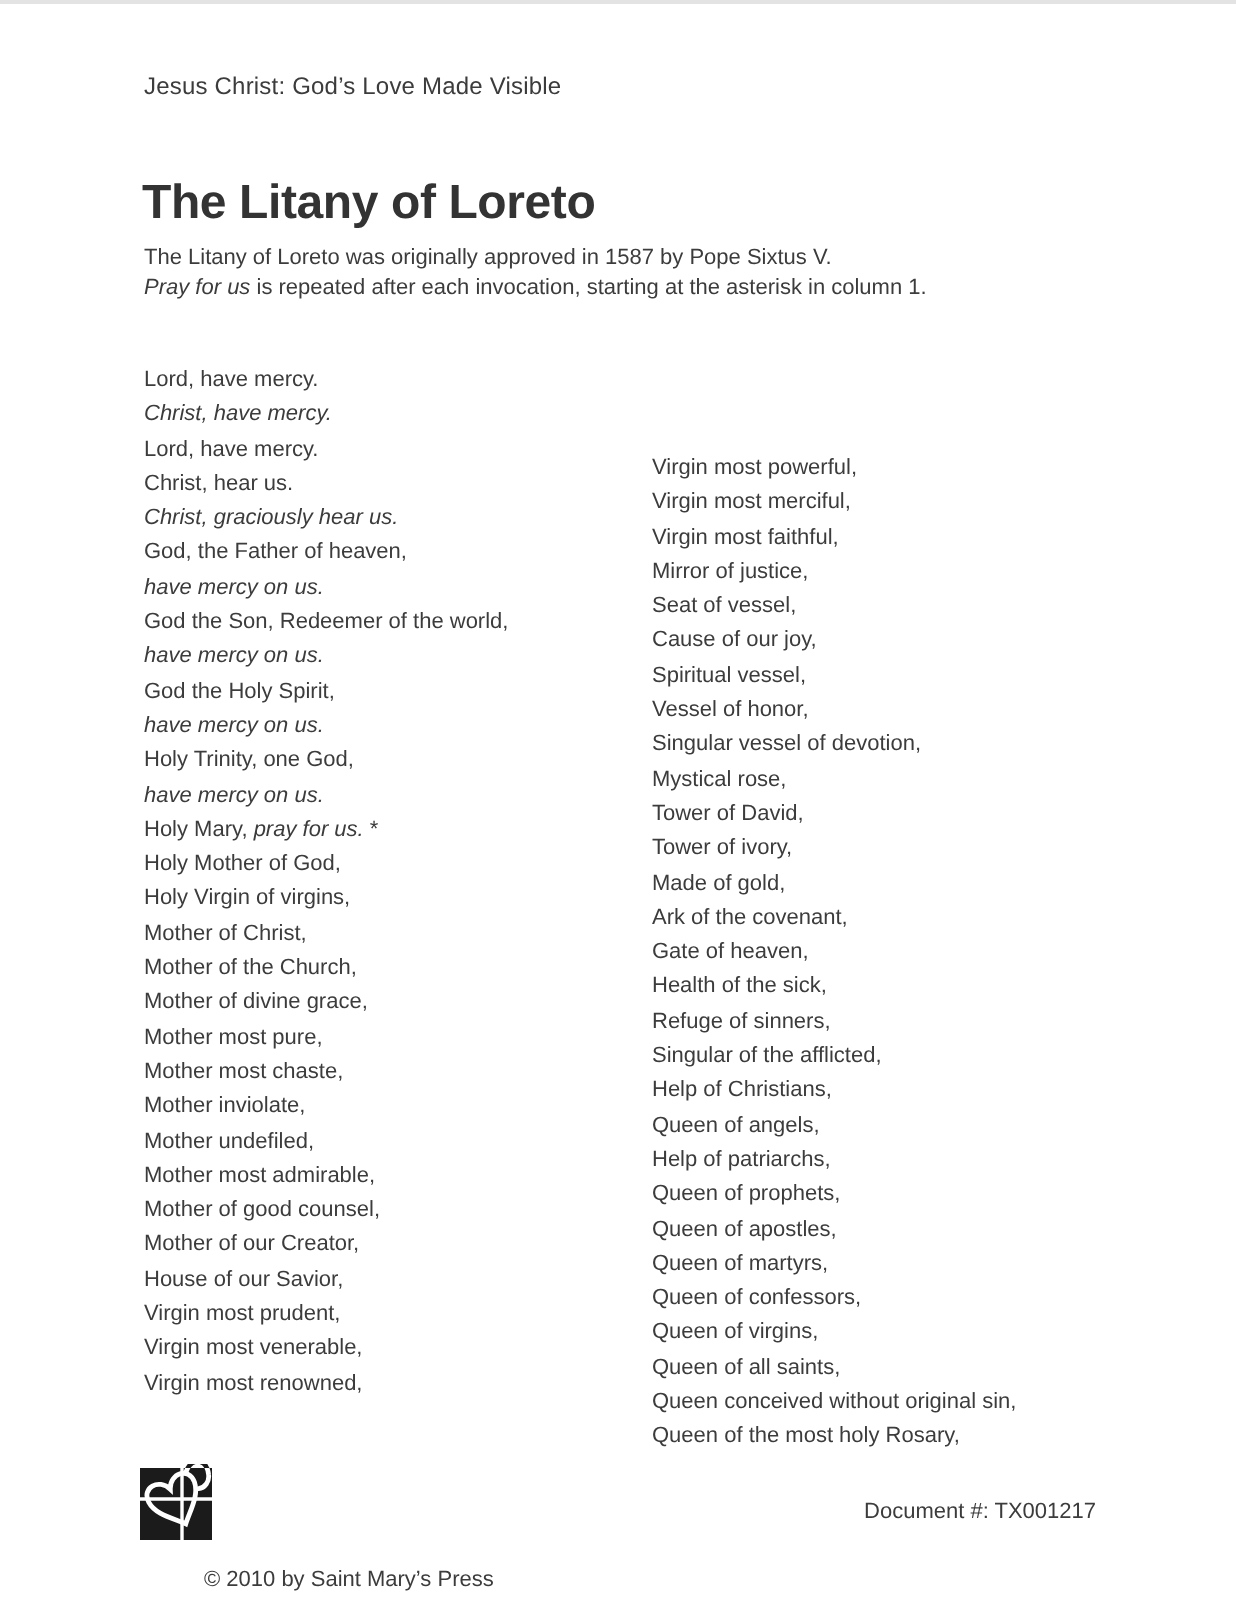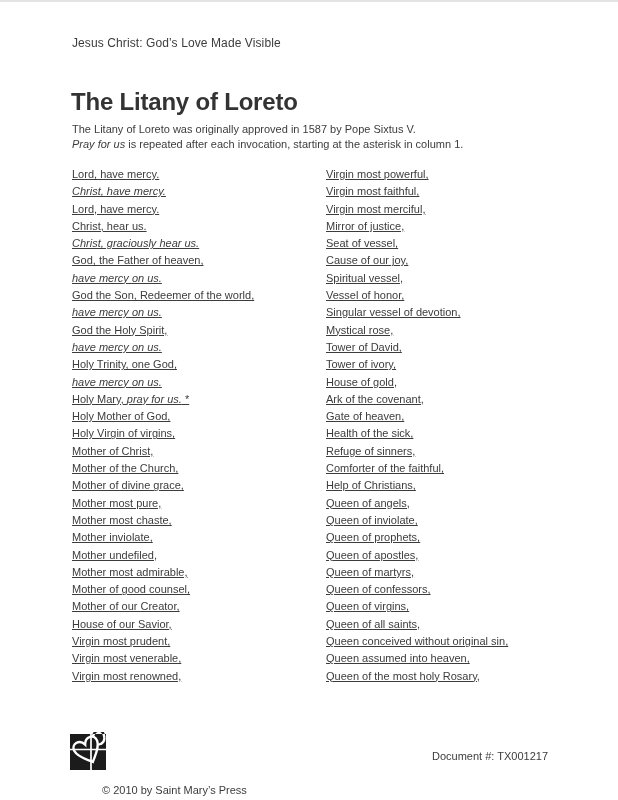--- a/index.html
+++ b/index.html
@@ -24,25 +24,25 @@
   }
   .intro{
     position:absolute;left:72px;top:120px;
     font-size:11px;line-height:15px;color:#3c3c3c;
   }
   .it{font-style:italic;margin-top:48px;}
   .litany-columns{
     position:absolute;left:72px;top:164px;width:474px;
   }
   .litany-col{
-    position:absolute;top:0;
-    font-size:11px;line-height:17.3px;color:#3c3c3c;text-decoration:underline;
+    position:absolute;top:16px;
+    font-size:11px;line-height:17.3px;color:#3c3c3c;
   }
   #col1{left:0;width:250px;}
-  #col2{left:254px;width:220px;}
+  #col2{left:254px;width:220px;margin-top:44px;}
   .litany-line{white-space:nowrap;}
   .footer{
     position:absolute;left:70px;top:730px;width:478px;height:40px;
   }
   .logo{
     position:absolute;left:0;top:0;width:44px;height:40px;
   }
   .footer-text{
     position:absolute;left:32px;top:2px;
     font-size:11px;line-height:16px;color:#3c3c3c;margin-top:48px;
@@ -94,48 +94,47 @@
         <div class="litany-line"><span>Mother most admirable,</span></div>
         <div class="litany-line"><span>Mother of good counsel,</span></div>
         <div class="litany-line"><span>Mother of our Creator,</span></div>
         <div class="litany-line"><span>House of our Savior,</span></div>
         <div class="litany-line"><span>Virgin most prudent,</span></div>
         <div class="litany-line"><span>Virgin most venerable,</span></div>
         <div class="litany-line"><span>Virgin most renowned,</span></div>
       </div>
     <div class="litany-col" id="col2">
         <div class="litany-line"><span>Virgin most powerful,</span></div>
+        <div class="litany-line"><span>Virgin most merciful,</span></div>
         <div class="litany-line"><span>Virgin most faithful,</span></div>
-        <div class="litany-line"><span>Virgin most merciful,</span></div>
         <div class="litany-line"><span>Mirror of justice,</span></div>
         <div class="litany-line"><span>Seat of vessel,</span></div>
         <div class="litany-line"><span>Cause of our joy,</span></div>
         <div class="litany-line"><span>Spiritual vessel,</span></div>
         <div class="litany-line"><span>Vessel of honor,</span></div>
         <div class="litany-line"><span>Singular vessel of devotion,</span></div>
         <div class="litany-line"><span>Mystical rose,</span></div>
         <div class="litany-line"><span>Tower of David,</span></div>
         <div class="litany-line"><span>Tower of ivory,</span></div>
-        <div class="litany-line"><span>House of gold,</span></div>
+        <div class="litany-line"><span>Made of gold,</span></div>
         <div class="litany-line"><span>Ark of the covenant,</span></div>
         <div class="litany-line"><span>Gate of heaven,</span></div>
         <div class="litany-line"><span>Health of the sick,</span></div>
         <div class="litany-line"><span>Refuge of sinners,</span></div>
-        <div class="litany-line"><span>Comforter of the faithful,</span></div>
+        <div class="litany-line"><span>Singular of the afflicted,</span></div>
         <div class="litany-line"><span>Help of Christians,</span></div>
         <div class="litany-line"><span>Queen of angels,</span></div>
-        <div class="litany-line"><span>Queen of inviolate,</span></div>
+        <div class="litany-line"><span>Help of patriarchs,</span></div>
         <div class="litany-line"><span>Queen of prophets,</span></div>
         <div class="litany-line"><span>Queen of apostles,</span></div>
         <div class="litany-line"><span>Queen of martyrs,</span></div>
         <div class="litany-line"><span>Queen of confessors,</span></div>
         <div class="litany-line"><span>Queen of virgins,</span></div>
         <div class="litany-line"><span>Queen of all saints,</span></div>
         <div class="litany-line"><span>Queen conceived without original sin,</span></div>
-        <div class="litany-line"><span>Queen assumed into heaven,</span></div>
         <div class="litany-line"><span>Queen of the most holy Rosary,</span></div>
       </div>
   </div>
 
   <div class="footer">
     <svg class="logo" viewBox="0 0 44 40">
       <defs>
         <clipPath id="sq">
             <rect x="0" y="2" width="36" height="36"></rect>
           </clipPath>

